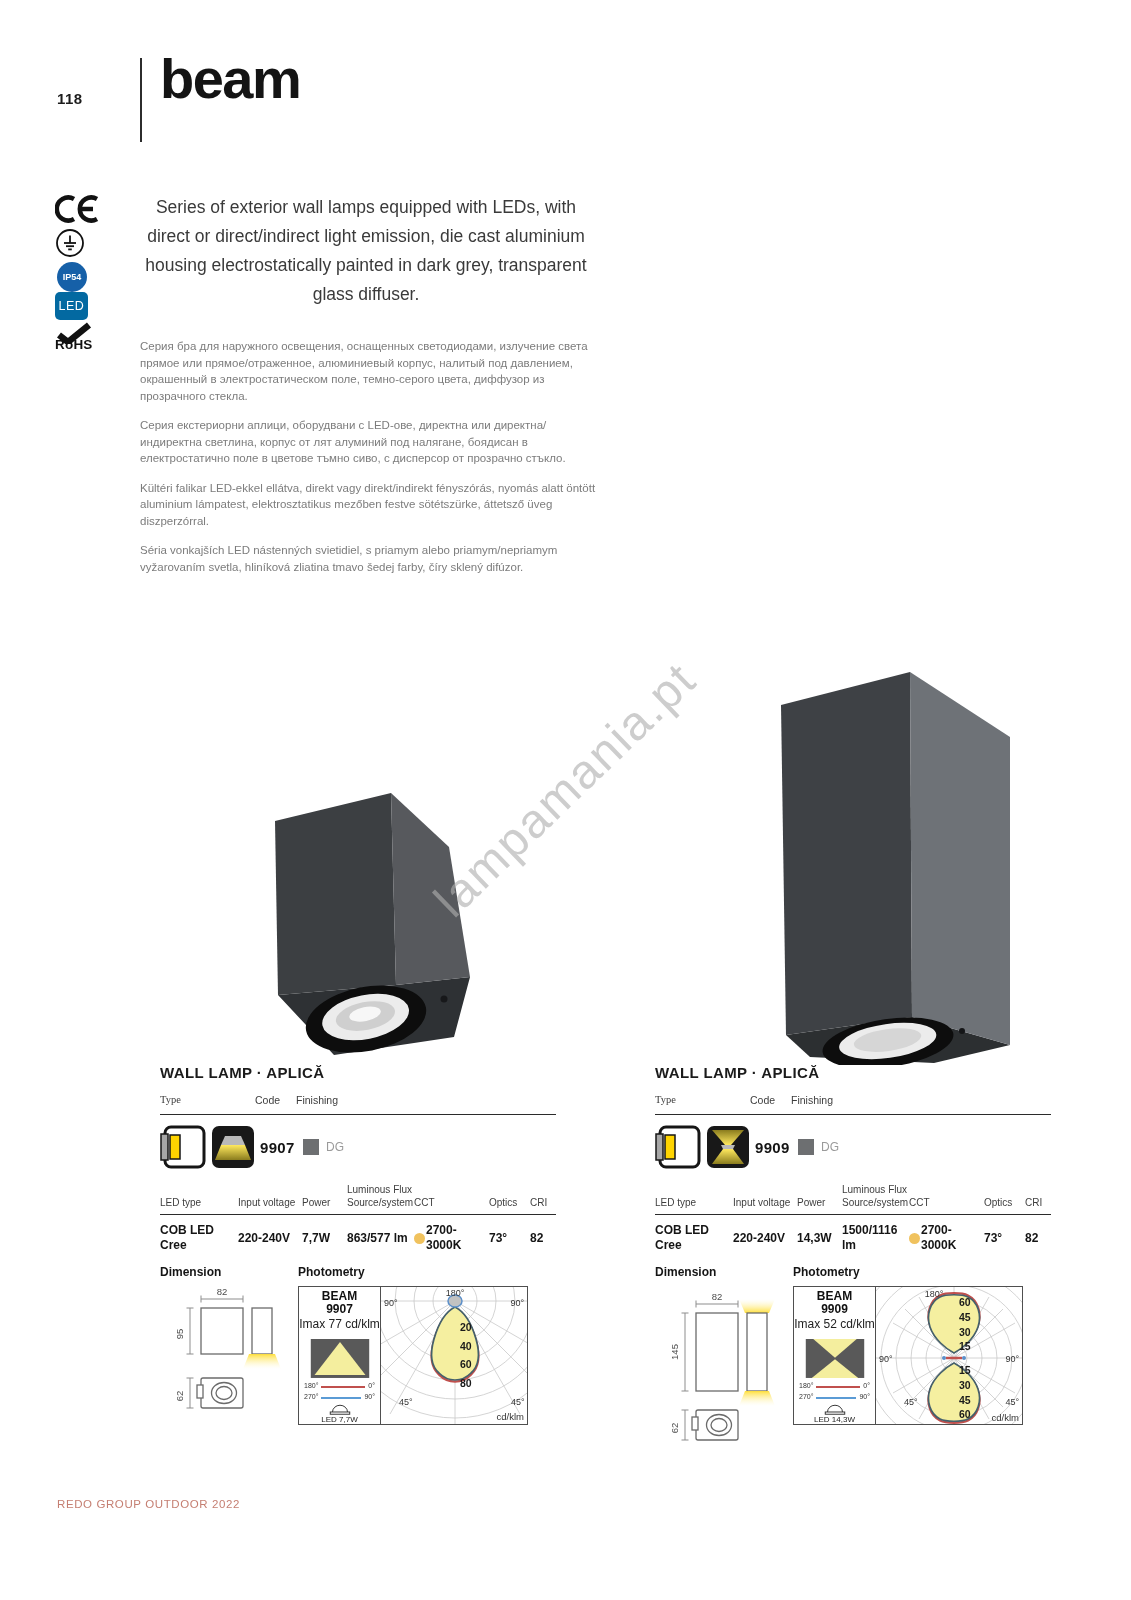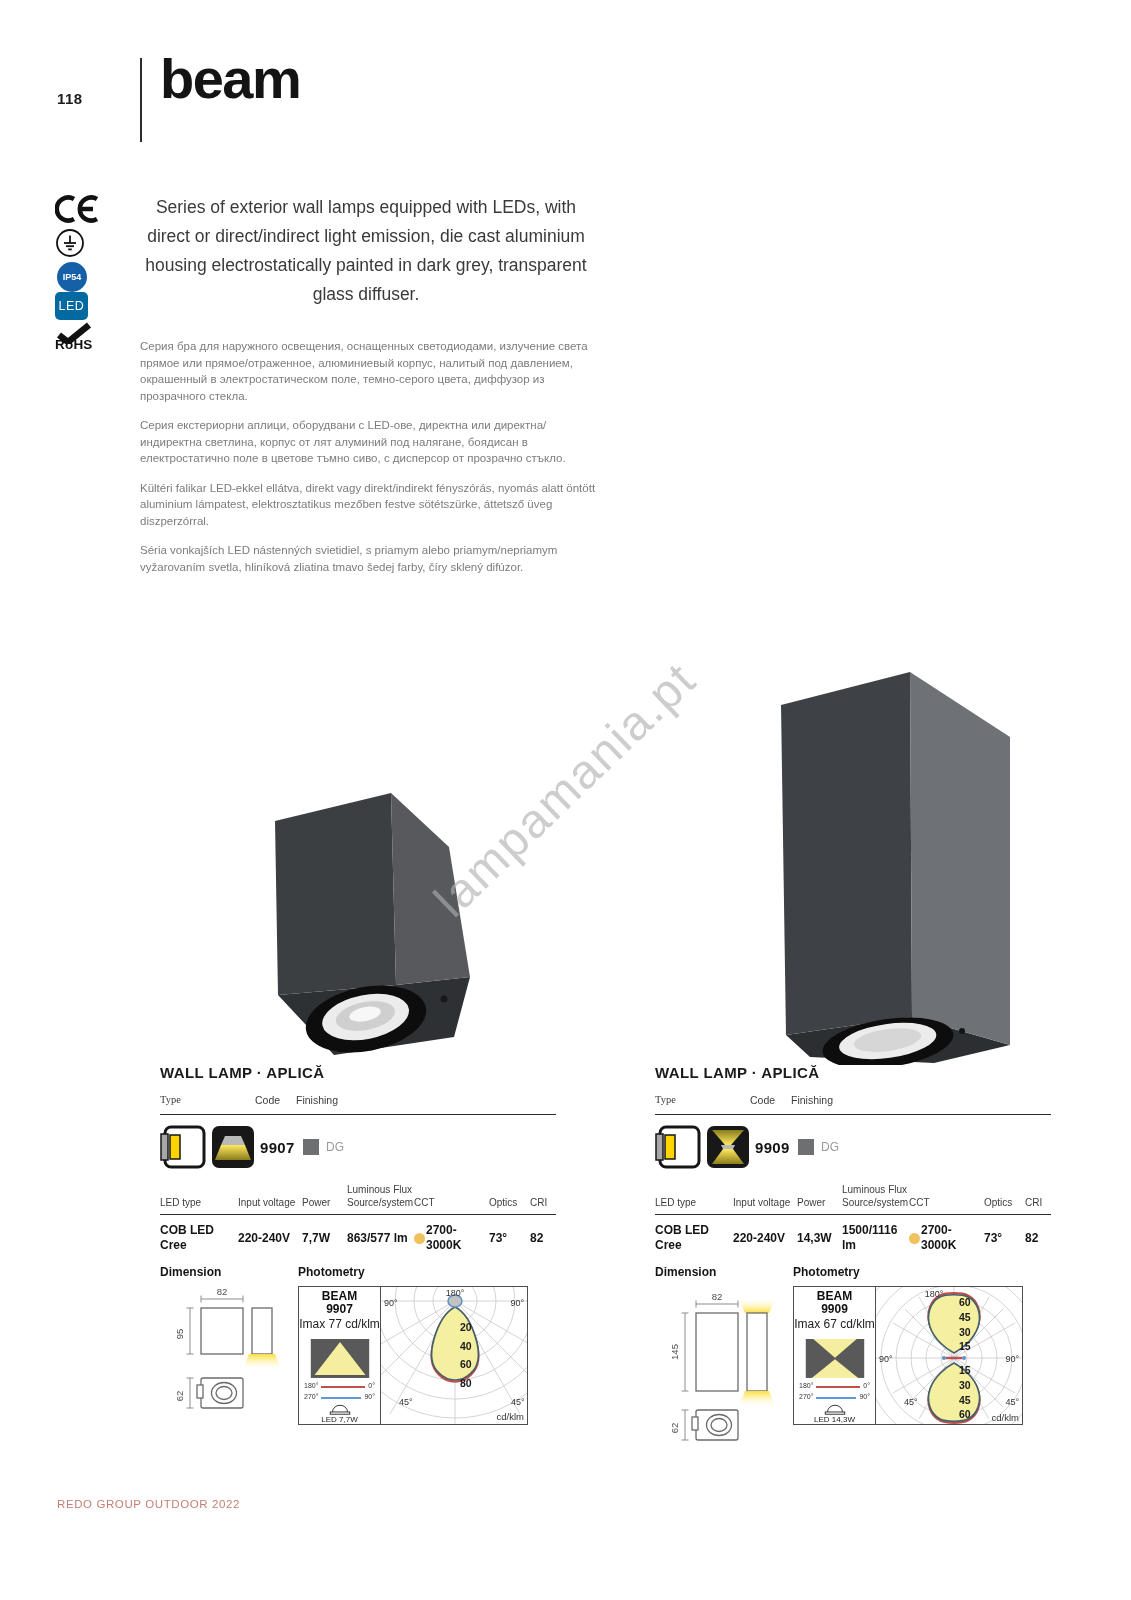--- a/index.html
+++ b/index.html
@@ -400,21 +400,21 @@
             <text x="62" y="14" text-anchor="middle">82</text>
             <text x="23" y="66" text-anchor="middle" transform="rotate(-90 23 66)">145</text>
             <text x="23" y="142" text-anchor="middle" transform="rotate(-90 23 142)">62</text>
           </g>
         </svg>
       </div>
       <div class="photo-frame">
         <div class="pinfo">
           <span class="pname">BEAM</span>
           <span class="pname">9909</span>
-          <span class="pimax">Imax 67 cd/klm</span>
+          <span class="pimax">Imax 52 cd/klm</span>
           <svg width="78" height="52" viewBox="0 0 78 52">
             <rect width="78" height="52" fill="#595959"></rect>
             <polygon points="10,0 68,0 39,25" fill="#f4ee9e"></polygon>
             <polygon points="39,27 8,52 70,52" fill="#f4ee9e"></polygon>
           </svg>
           <div class="legend">
             <div class="legrow">
                 <span>180°</span>
                 <span class="legline lred"></span>
                 <span>0°</span>

